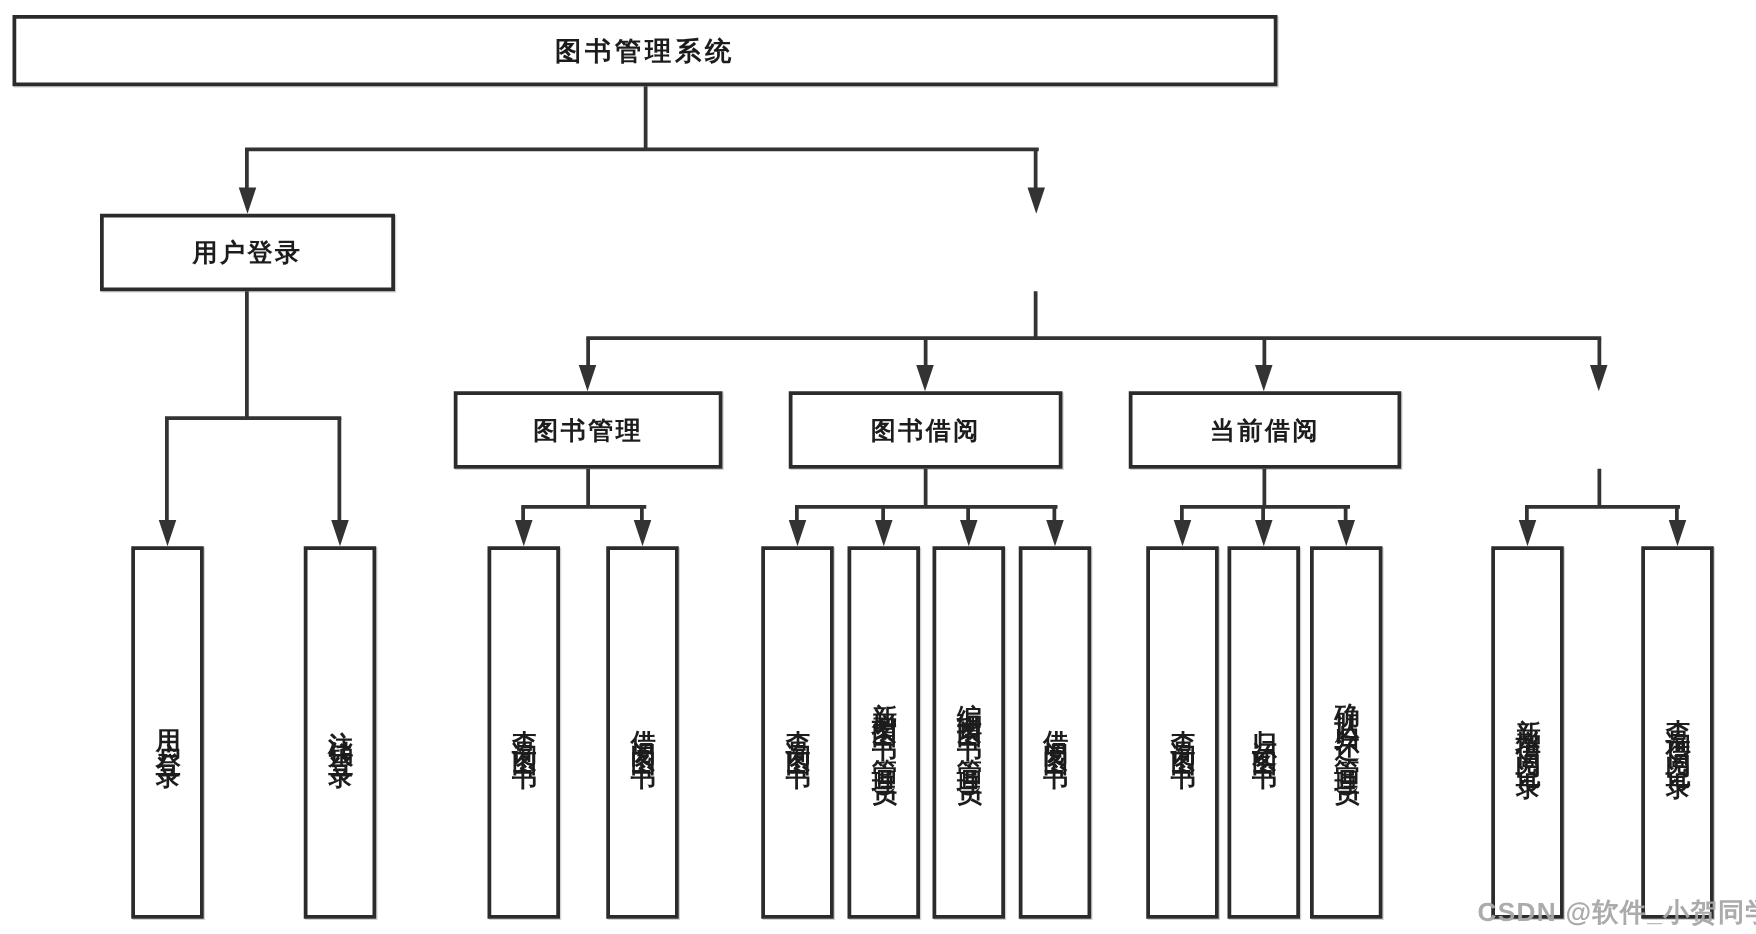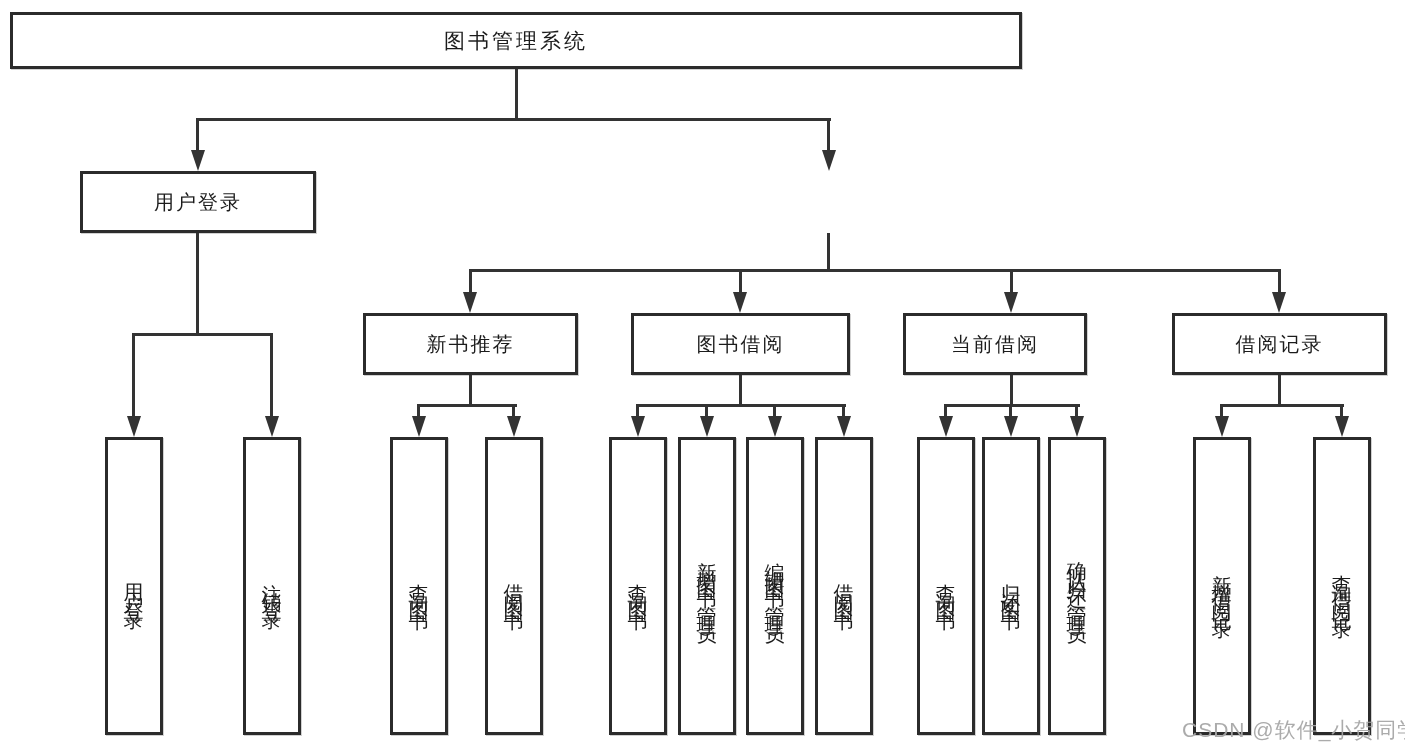--- a/index.html
+++ b/index.html
@@ -4,20 +4,21 @@
 <style>
   html, body { margin: 0; padding: 0; background: #ffffff; }
   .canvas {
     position: relative;
     width: 1405px;
     height: 747px;
     background: #ffffff;
     font-family: "Liberation Sans", "DejaVu Sans", sans-serif;
     color: #1c1c1c;
     overflow: hidden;
+    font-weight: bold;
   }
   .box {
     position: absolute;
     box-sizing: border-box;
     background: #ffffff;
     border: 3px solid #2b2b2b;
     display: flex;
     align-items: center;
     justify-content: center;
     text-align: center;
@@ -39,21 +40,21 @@
     border-left: 7px solid transparent;
     border-right: 7px solid transparent;
     border-top: 21px solid #333333;
   }
   
   .l2a { left: 80px;  top: 171px; width: 236px; height: 62px; }
   .l2b { left: 711px; top: 171px; width: 236px; height: 62px; }
   
   .l3a { left: 363px;  top: 313px; width: 215px; height: 62px; }
   .l3b { left: 631px;  top: 313px; width: 219px; height: 62px; text-align: right; }
-  .l3c { left: 903px;  top: 313px; width: 184px; height: 62px; }
+  .l3c { left: 903px;  top: 313px; width: 218px; height: 62px; }
   .l3d { left: 1172px; top: 313px; width: 215px; height: 62px; }
   
   .leaf { top: 437px; width: 58px; height: 298px; }
   .p1  { left: 105px; }  .p2  { left: 243px; }
   .p3  { left: 390px; }  .p4  { left: 485px; }
   .p5  { left: 609px; }  .p6  { left: 678px; }
   .p7  { left: 746px; }  .p8  { left: 815px; }
   .p9  { left: 917px; }  .p10 { left: 982px; }
   .p11 { left: 1048px; } .p12 { left: 1193px; }
   .p13 { left: 1313px; }
@@ -70,24 +71,23 @@
 </style>
 </head>
 <body>
 
 <div class="canvas">
 
   <div class="box h root">图书管理系统</div>
 
   <div class="box h l2a">用户登录</div>
 
-  <div class="box h l3a">新书推荐</div>
+  <div class="box h l3a">图书管理</div>
   <div class="box h l3b">图书借阅</div>
   <div class="box h l3c">当前借阅</div>
-  <div class="box h l3d">借阅记录</div>
 
   <div class="box v leaf p1">用户登录</div>
   <div class="box v leaf p2">注销登录</div>
   <div class="box v leaf p3">查询图书</div>
   <div class="box v leaf p4">借阅图书</div>
   <div class="box v leaf p5">查询图书</div>
   <div class="box v leaf p6">新增图书（管理员）</div>
   <div class="box v leaf p7">编辑图书（管理员）</div>
   <div class="box v leaf p8">借阅图书</div>
   <div class="box v leaf p9">查询图书</div>

